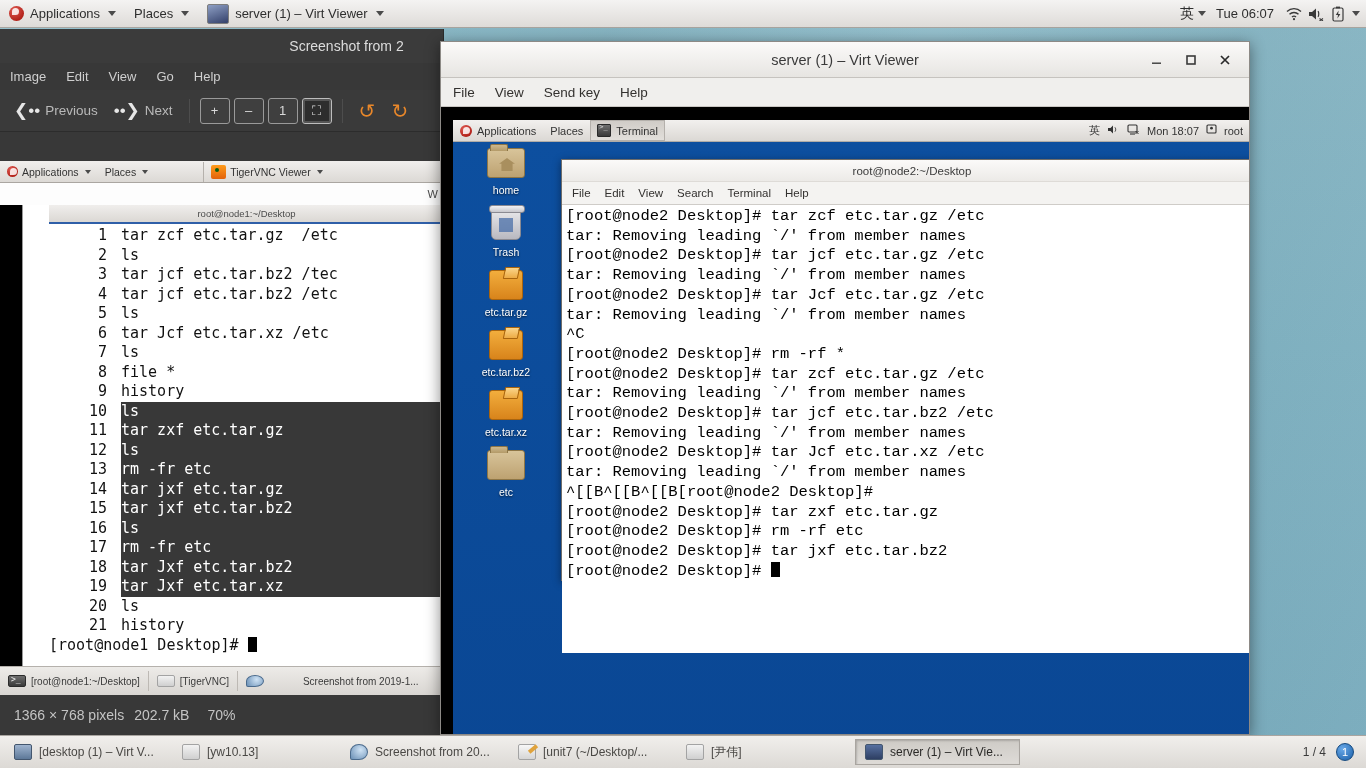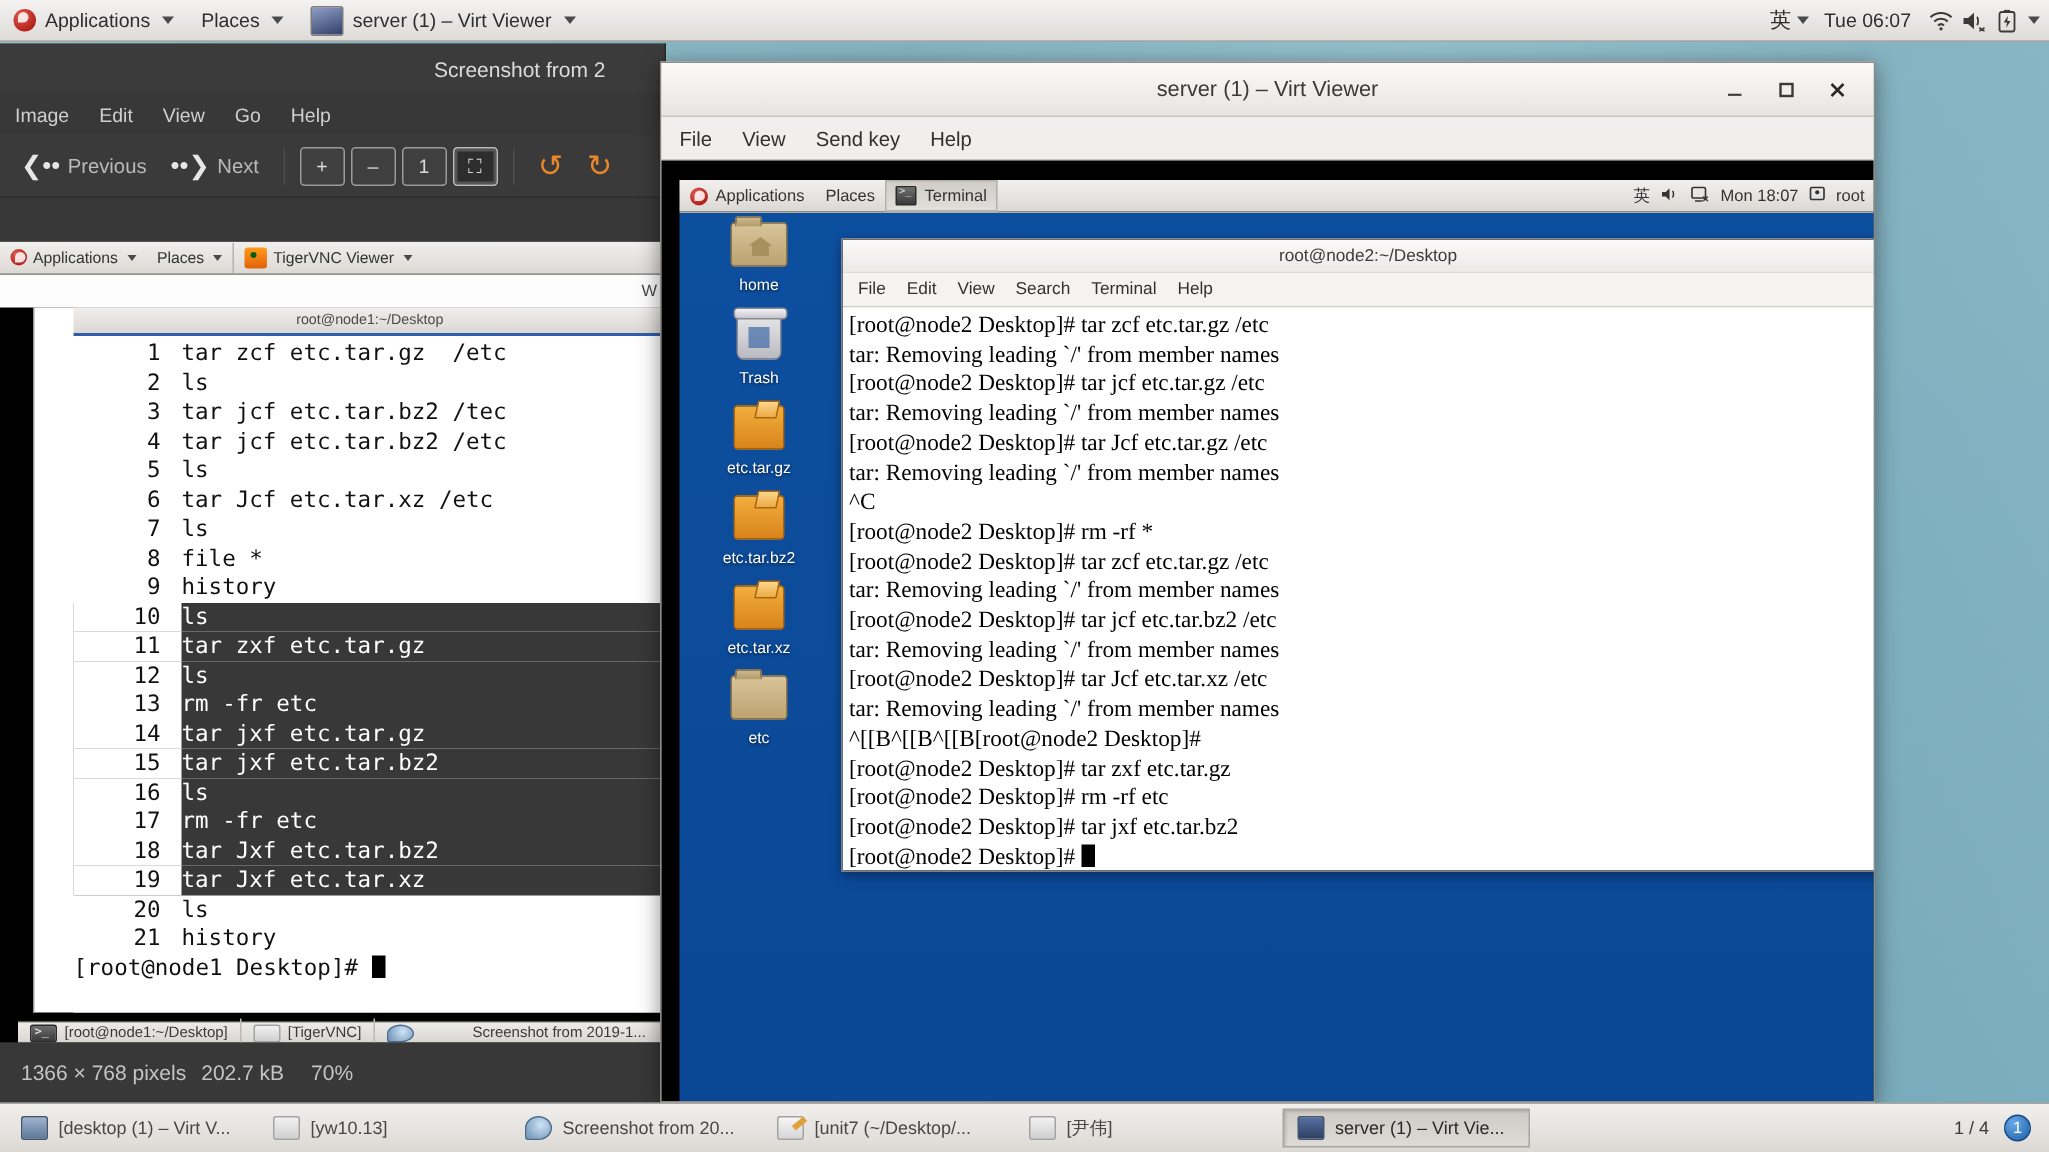--- a/index.html
+++ b/index.html
@@ -116,21 +116,21 @@
   }
   .hl{ background:#383838; color:#fff;}
   #term1-body .ln{ display:flex; white-space:pre;}
   #term1-body .num{ display:inline-block; width:72px; text-align:right; padding-right:14px;}
   #eog-statusbar{
     position:absolute; left:0; bottom:0; width:444px; height:40px;
     background:#383838; color:#c4c4c4; font-size:14px;
     display:flex; align-items:center; padding-left:14px; gap:10px;
   }
   #eog-bottom-tasks{
-    position:absolute; left:12px; bottom:40px; width:444px; height:14px;
+    position:absolute; left:0; bottom:40px; width:444px; height:29px;
     background:linear-gradient(180deg,#edebe8,#d9d6d2);
     border-top:1px solid #b5b1ac;
     display:flex; align-items:center; font-size:10px; color:#3a3a3a;
   }
   .mini-task{ display:flex; align-items:center; gap:5px; padding:0 8px; height:20px; border-right:1px solid #bdb9b4; white-space:nowrap;}
 
   
   #virt-window{
     position:absolute; left:440px; top:41px; width:810px; height:694px;
     background:#f2f1ef; border:1px solid #8d8a86;
@@ -231,23 +231,23 @@
     display:flex; align-items:center; justify-content:center;
     font-size:11.5px; color:#3b3b3b; border-bottom:1px solid #dedbd7;
   }
   #term2-menubar{
     height:23px; background:#f4f3f1; border-bottom:1px solid #cfccc8;
     display:flex; align-items:center; gap:14px; padding-left:10px;
     font-size:11.5px; color:#33312f;
   }
   #term2-body{
     background:#fff; color:#000;
-    font-family:Liberation Serif, serif;
+    font-family:Liberation Mono, monospace;
     font-size:15.5px; line-height:19.7px; padding:2px 4px 0 4px;
-    height:375px; overflow:hidden; white-space:pre;
+    height:448px; overflow:hidden; white-space:pre;
   }
   .cursor-blk{ display:inline-block; width:9px; height:15px; background:#000; vertical-align:-2px;}
   .ws-badge{
     width:16px;height:16px;border-radius:50%;
     background:radial-gradient(circle at 35% 30%,#6aa9e8,#1a5fa8);
     color:#fff; font-size:10px; display:flex;align-items:center;justify-content:center;
     border:1px solid #14497f;
   }
 
   
@@ -380,21 +380,21 @@
     <div id="vnc-panel">
       <div class="panel-btn">
         <span class="fedora-logo" style="width:11px;height:11px;"></span>
         <span>Applications</span>
         <span class="caret" style="border-top-width:4px;border-left-width:3px;border-right-width:3px;"></span>
       </div>
       <div class="panel-btn">
         <span>Places</span>
         <span class="caret" style="border-top-width:4px;border-left-width:3px;border-right-width:3px;"></span>
       </div>
-      <div class="panel-btn" style="border-left:1px solid #b5b1ac;">
+      <div class="panel-btn" style="border-left:1px solid #b5b1ac;margin-left:48px;">
         <span class="tiger-ico"></span>
         <span>TigerVNC Viewer</span>
         <span class="caret" style="border-top-width:4px;border-left-width:3px;border-right-width:3px;"></span>
       </div>
     </div>
 
     <div id="vnc-body">
       <div id="vnc-white-strip">
         <span>W</span>
       </div>

